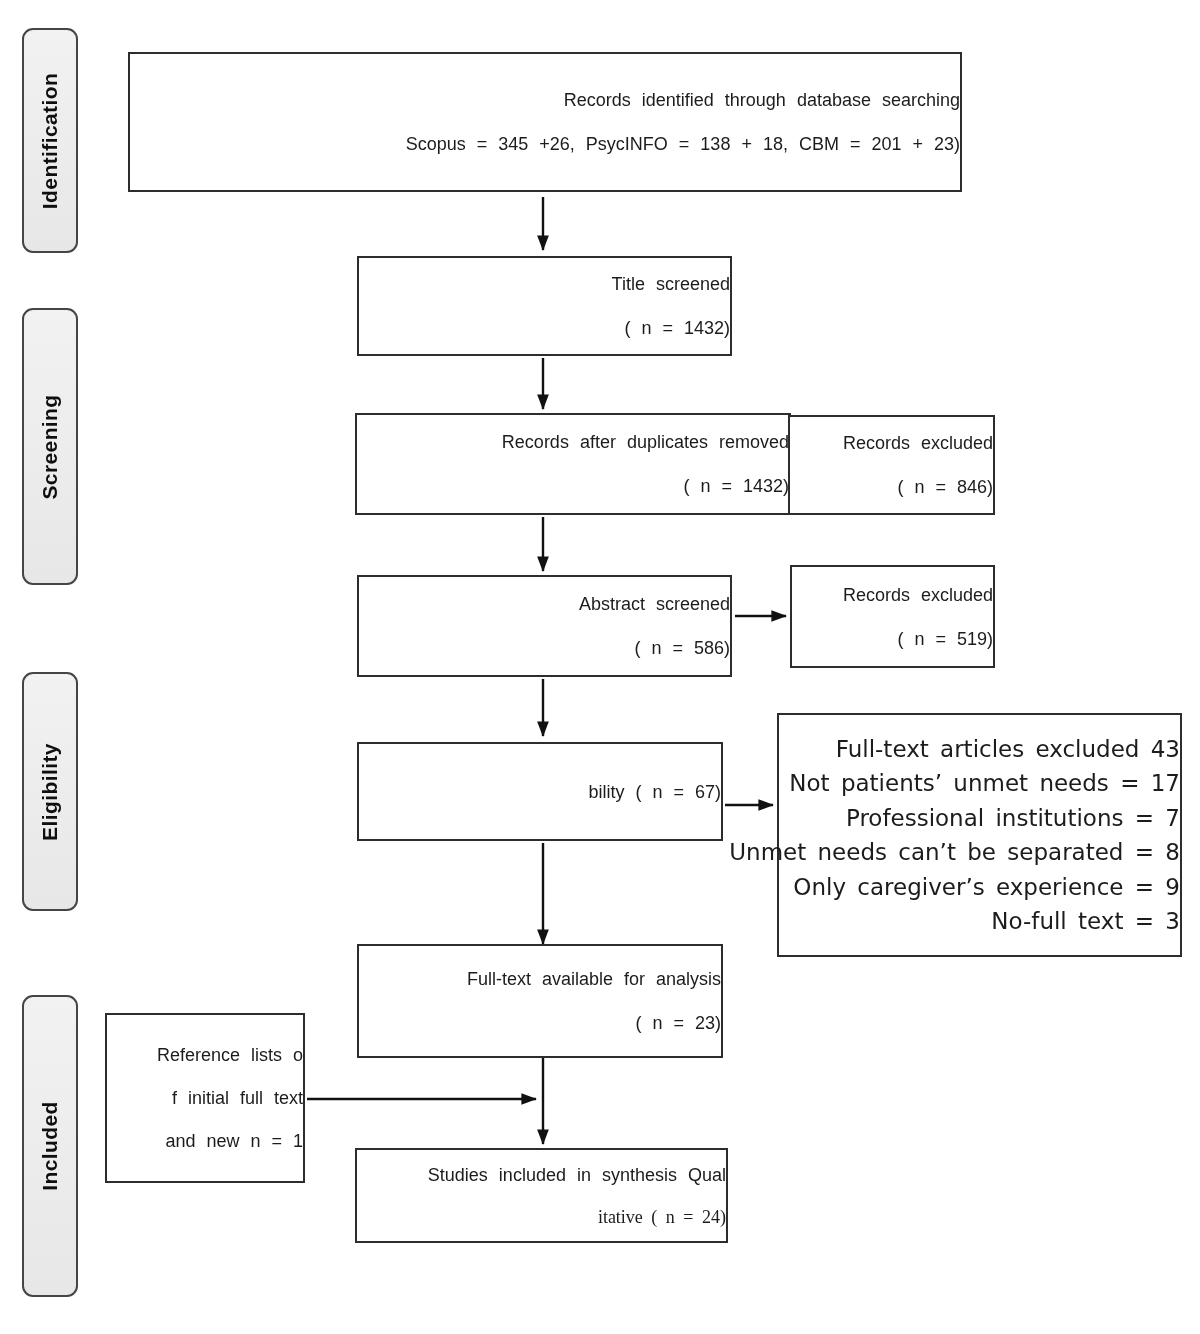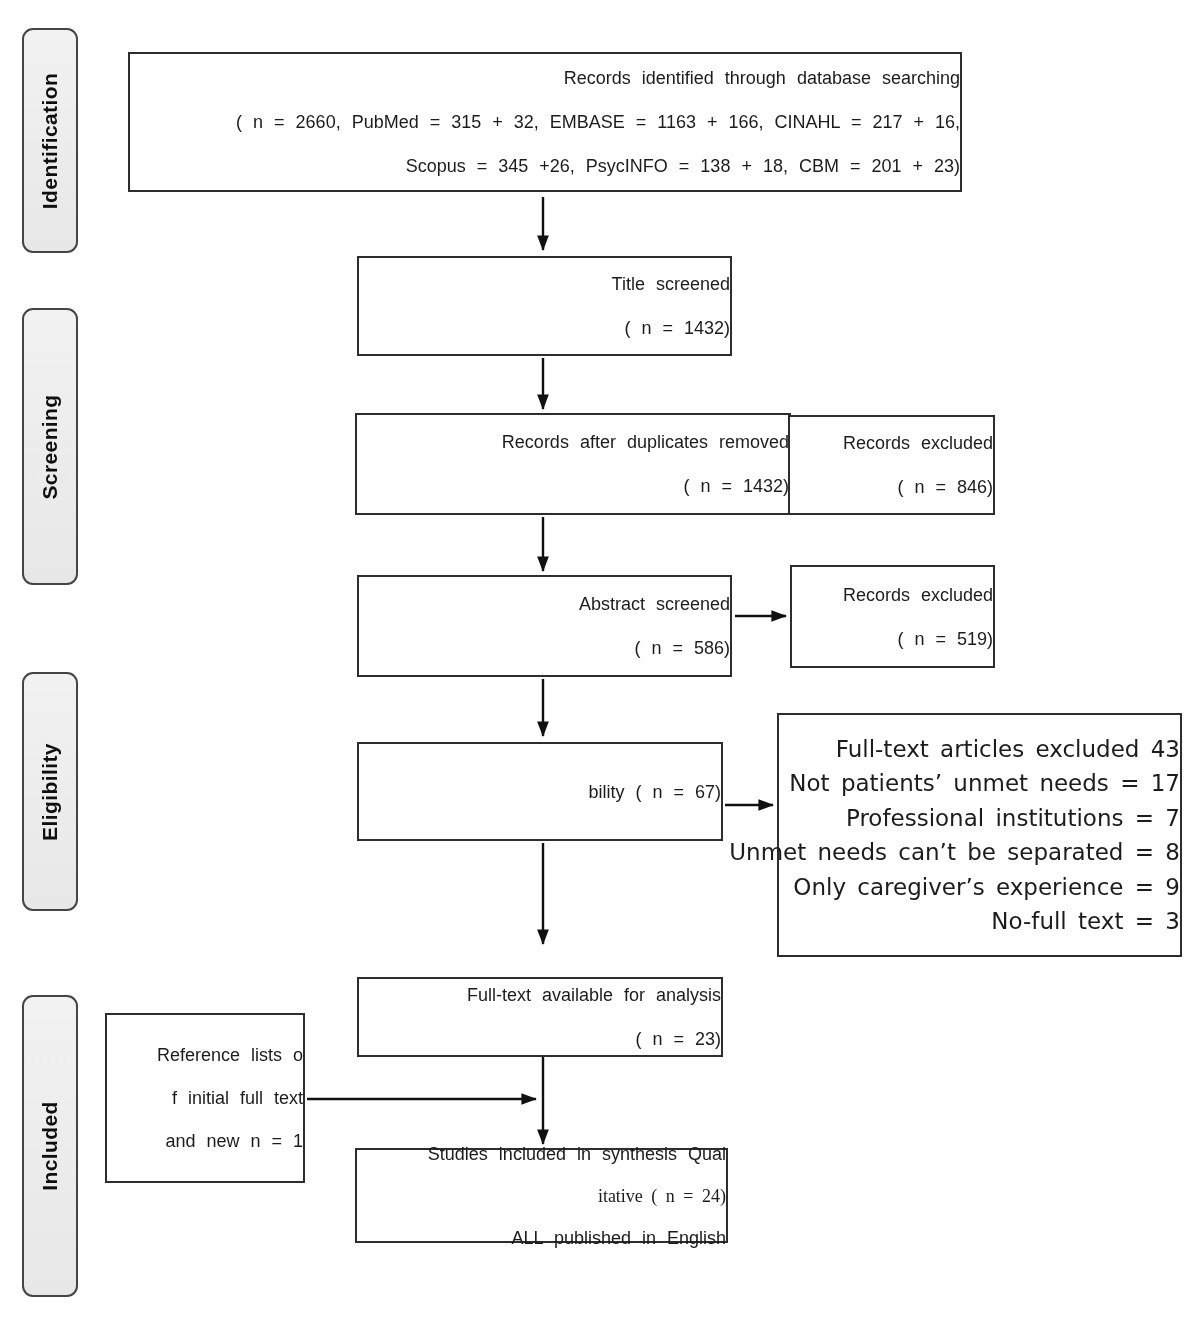--- a/index.html
+++ b/index.html
@@ -106,21 +106,20 @@
     <line x1="543" y1="679" x2="543" y2="736" marker-end="url(#ah)"></line>
     <line x1="735" y1="616" x2="786" y2="616" marker-end="url(#ah)"></line>
     <line x1="543" y1="843" x2="543" y2="944" marker-end="url(#ah)"></line>
     <line x1="725" y1="805" x2="773" y2="805" marker-end="url(#ah)"></line>
     <line x1="543" y1="1052" x2="543" y2="1144" marker-end="url(#ah)"></line>
     <line x1="307" y1="1099" x2="536" y2="1099" marker-end="url(#ah)"></line>
   </svg>
 
   <div class="fbox" style="left:128px;top:52px;width:834px;height:140px">
     <div class="fline">Records identified through database searching</div>
-    <div class="fline">( n = 2660, PubMed = 315 + 32, EMBASE = 1163 + 166, CINAHL = 217 + 16,</div>
     <div class="fline">Scopus = 345 +26, PsycINFO = 138 + 18, CBM = 201 + 23)</div>
   </div>
 
   <div class="fbox" style="left:357px;top:256px;width:375px;height:100px">
     <div class="fline">Title screened</div>
     <div class="fline">( n = 1432)</div>
   </div>
 
   <div class="fbox" style="left:355px;top:413px;width:436px;height:102px">
     <div class="fline">Records after duplicates removed</div>
@@ -148,30 +147,29 @@
 
   <div class="fbox big" style="left:777px;top:713px;width:405px;height:244px">
     <div class="fline">Full-text articles excluded 43</div>
     <div class="fline">Not patients’ unmet needs = 17</div>
     <div class="fline">Professional institutions = 7</div>
     <div class="fline">Unmet needs can’t be separated = 8</div>
     <div class="fline">Only caregiver’s experience = 9</div>
     <div class="fline">No-full text = 3</div>
   </div>
 
-  <div class="fbox" style="left:357px;top:977px;width:366px;height:80px">
+  <div class="fbox" style="left:357px;top:944px;width:366px;height:114px">
     <div class="fline">Full-text available for analysis</div>
     <div class="fline">( n = 23)</div>
   </div>
 
   <div class="fbox ref" style="left:105px;top:1013px;width:200px;height:170px">
     <div class="fline">Reference lists o</div>
     <div class="fline">f initial full text</div>
     <div class="fline">and new n = 1</div>
   </div>
 
   <div class="fbox final" style="left:355px;top:1148px;width:373px;height:95px">
     <div class="fline">Studies included in synthesis Qual</div>
     <div class="fline alt-font">itative ( n = 24)</div>
-    <div class="fline">ALL published in English</div>
   </div>
 
 </div>
 
 </body></html>

